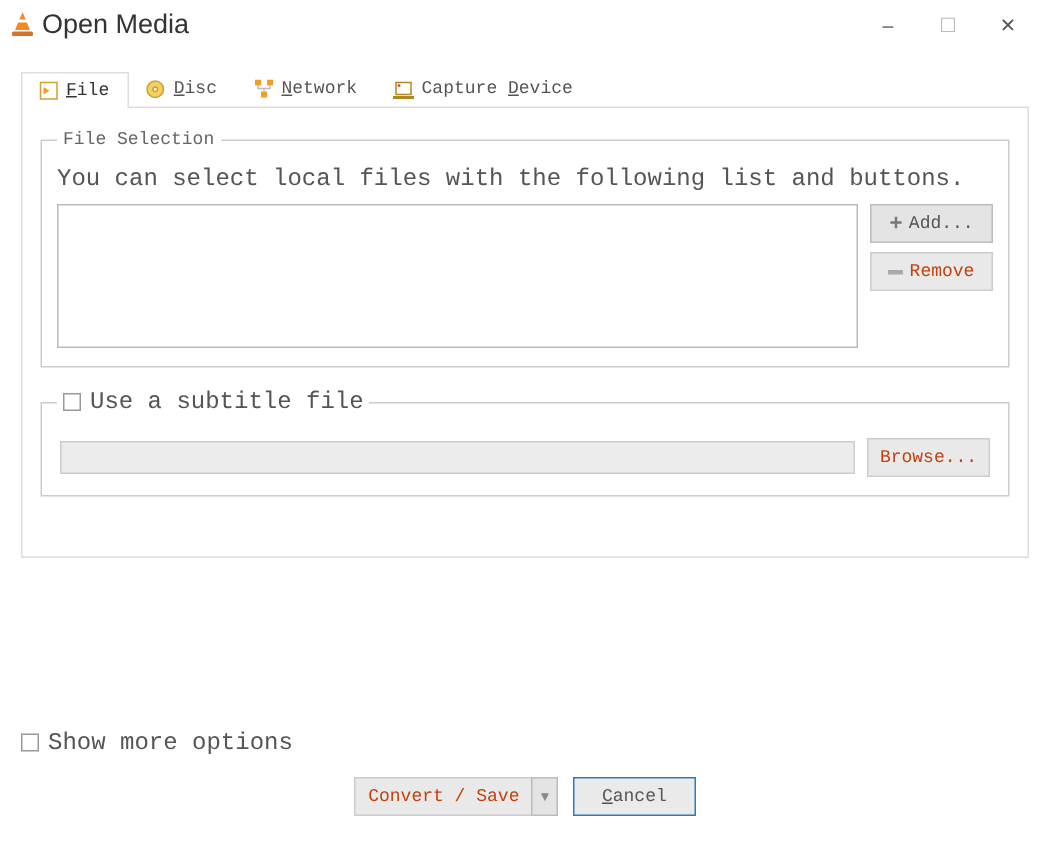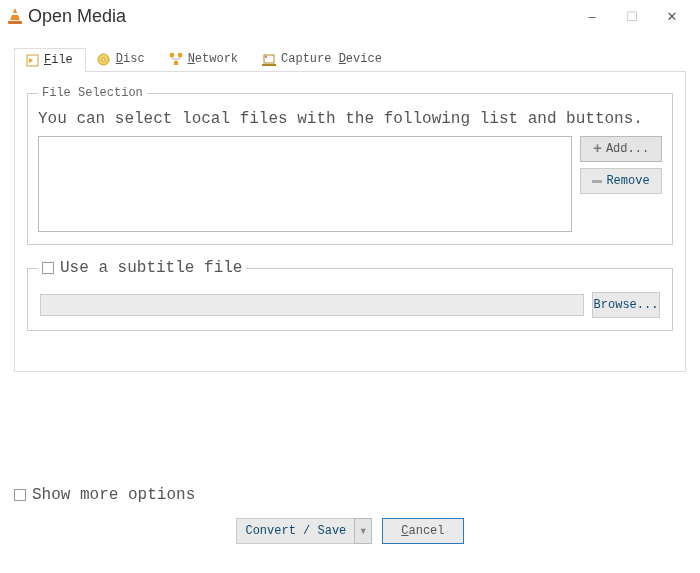--- a/index.html
+++ b/index.html
@@ -113,21 +113,21 @@
     gap: 4px;
     height: 26px;
     border: 1px solid #bbb;
     background: #e4e4e4;
     font-family: "Courier New", monospace;
     font-size: 12px;
     color: #555;
     padding: 0 6px;
   }
   .btn.disabled {
-    color: #0c4a6e;
+    color: #c2410c;
     border-color: #ccc;
     background: #e9e9e9;
   }
   .sub-row {
     display: flex;
     gap: 8px;
     align-items: center;
     margin-top: 6px;
     padding: 0 2px;
   }
@@ -300,21 +300,21 @@
 
     <fieldset>
       <legend>
         <label class="checkbox">
           <span class="box"></span>
           <span>Use a subtitle file</span>
         </label>
       </legend>
       <div class="sub-row">
         <div class="sub-input"></div>
-        <div class="btn disabled" style="width:68px">
+        <div class="btn disabled" style="width:82px">
           <span>Browse...</span>
         </div>
       </div>
     </fieldset>
   </div>
 </div>
 
 <div class="footer">
   <div class="footer-row1">
     <label class="checkbox">

